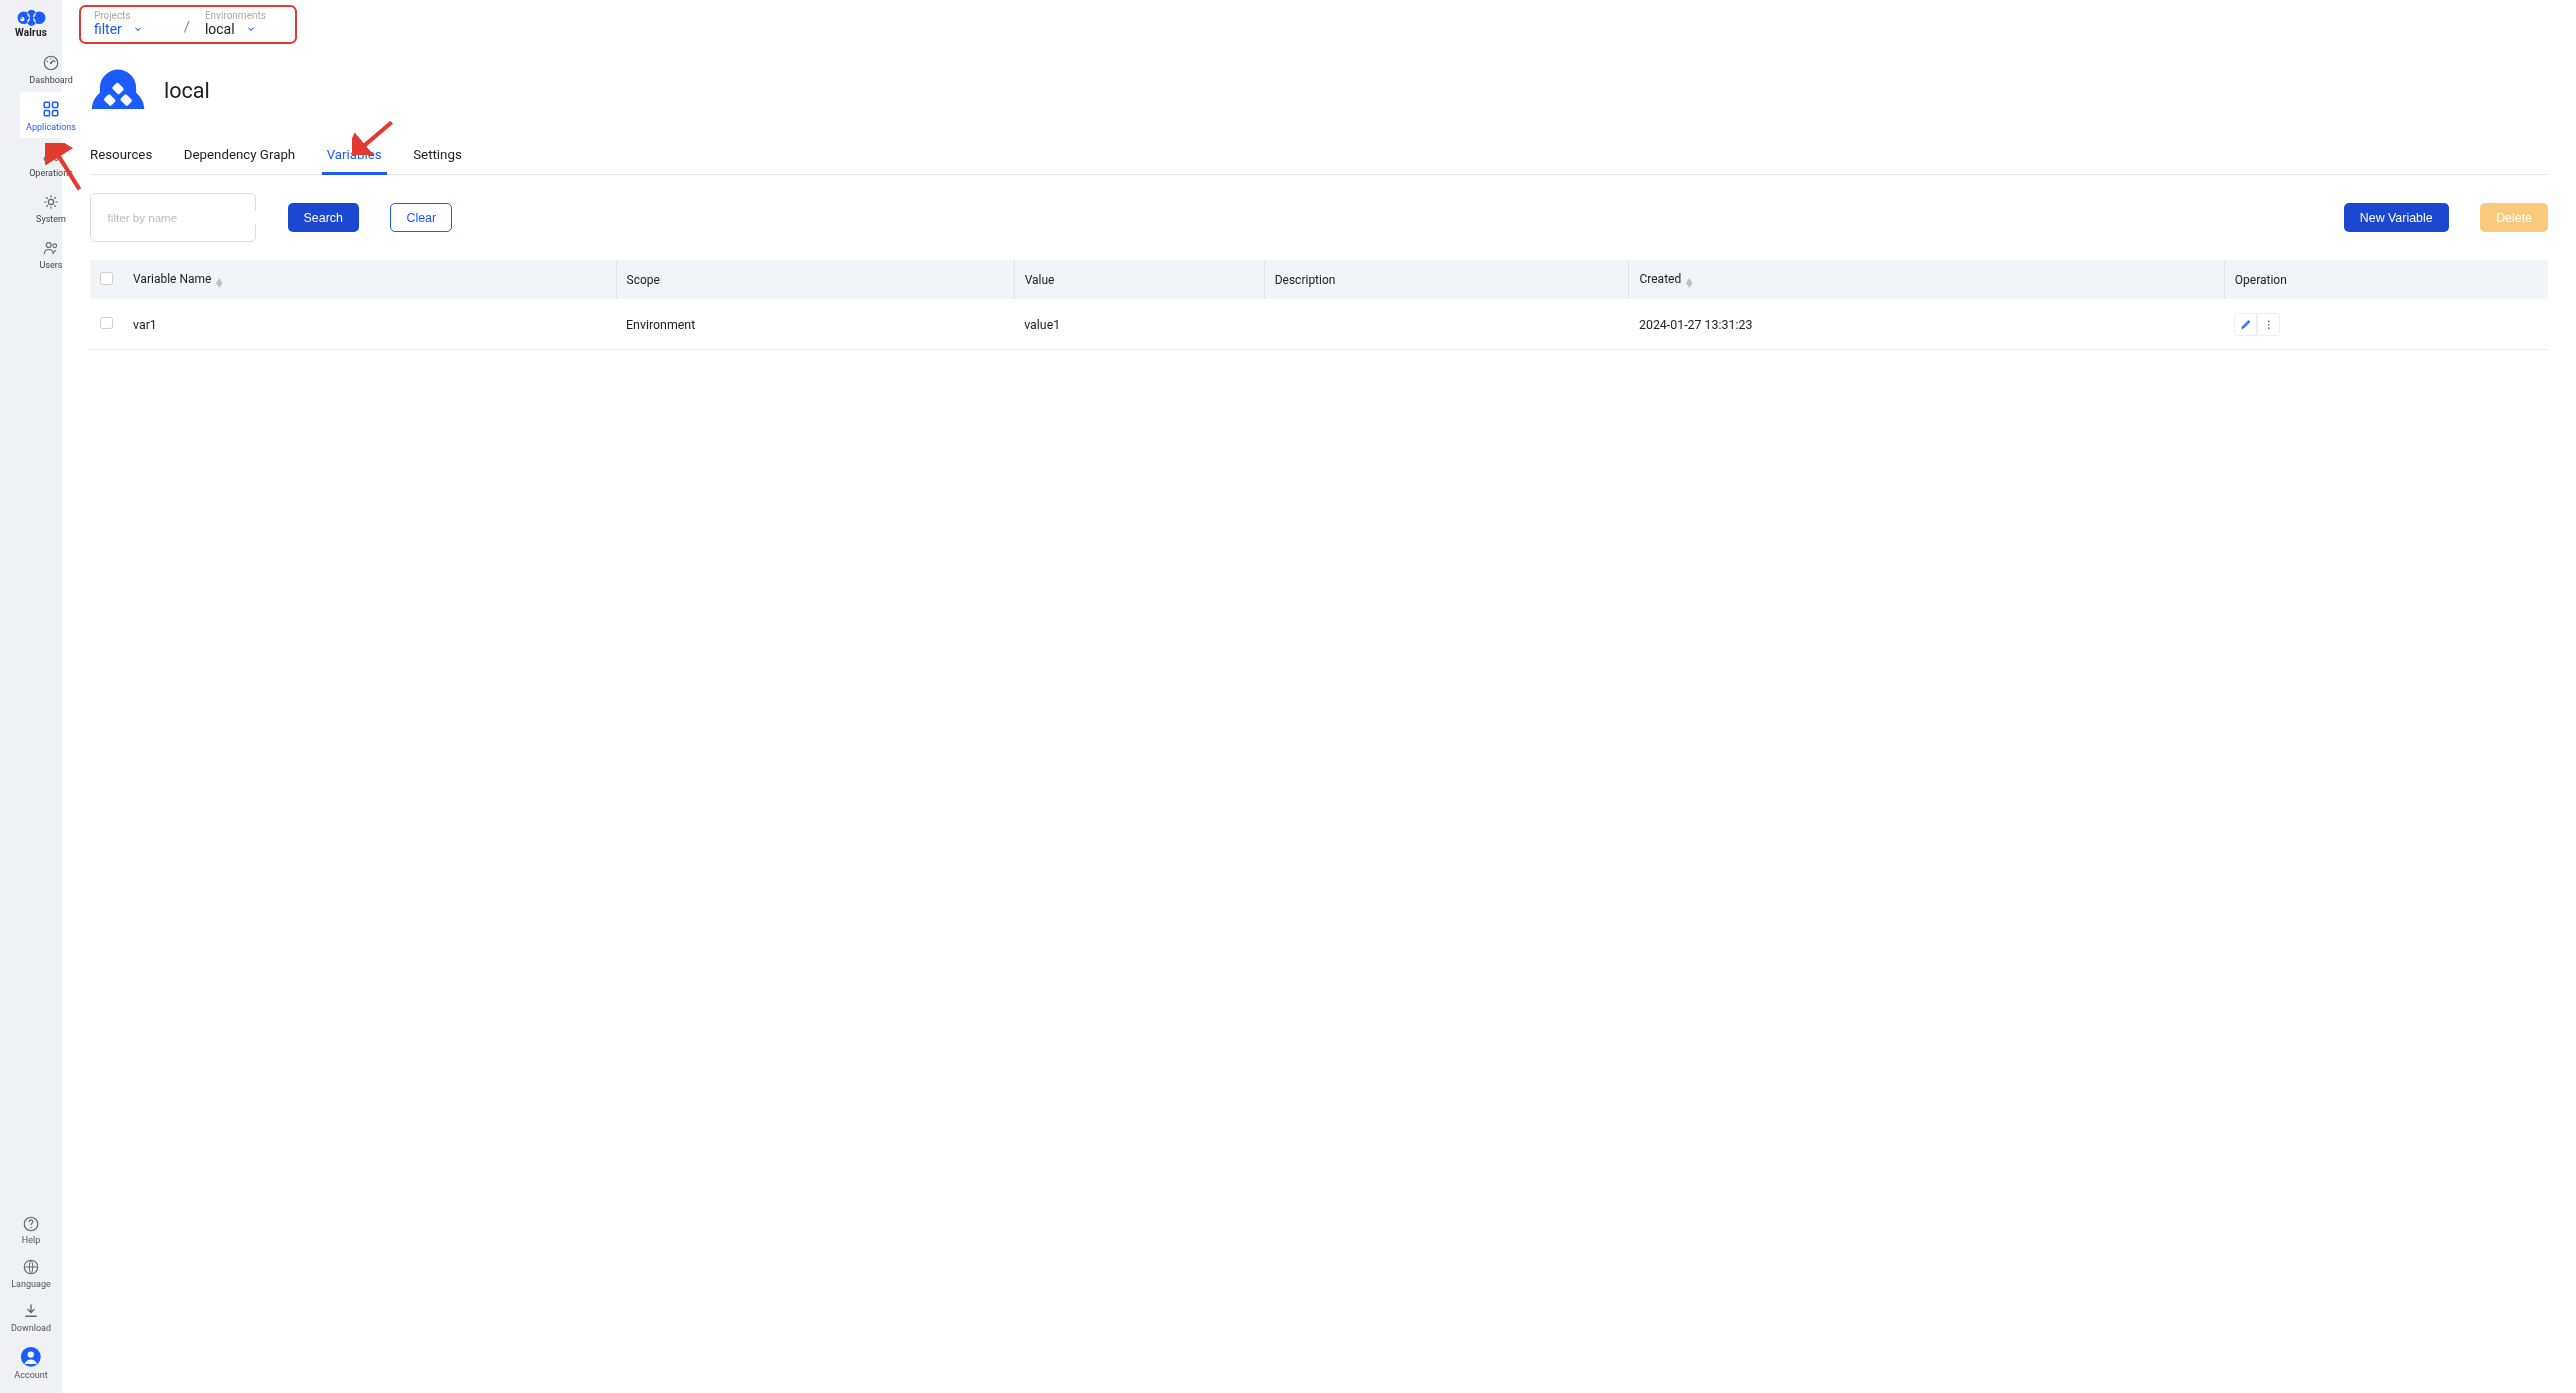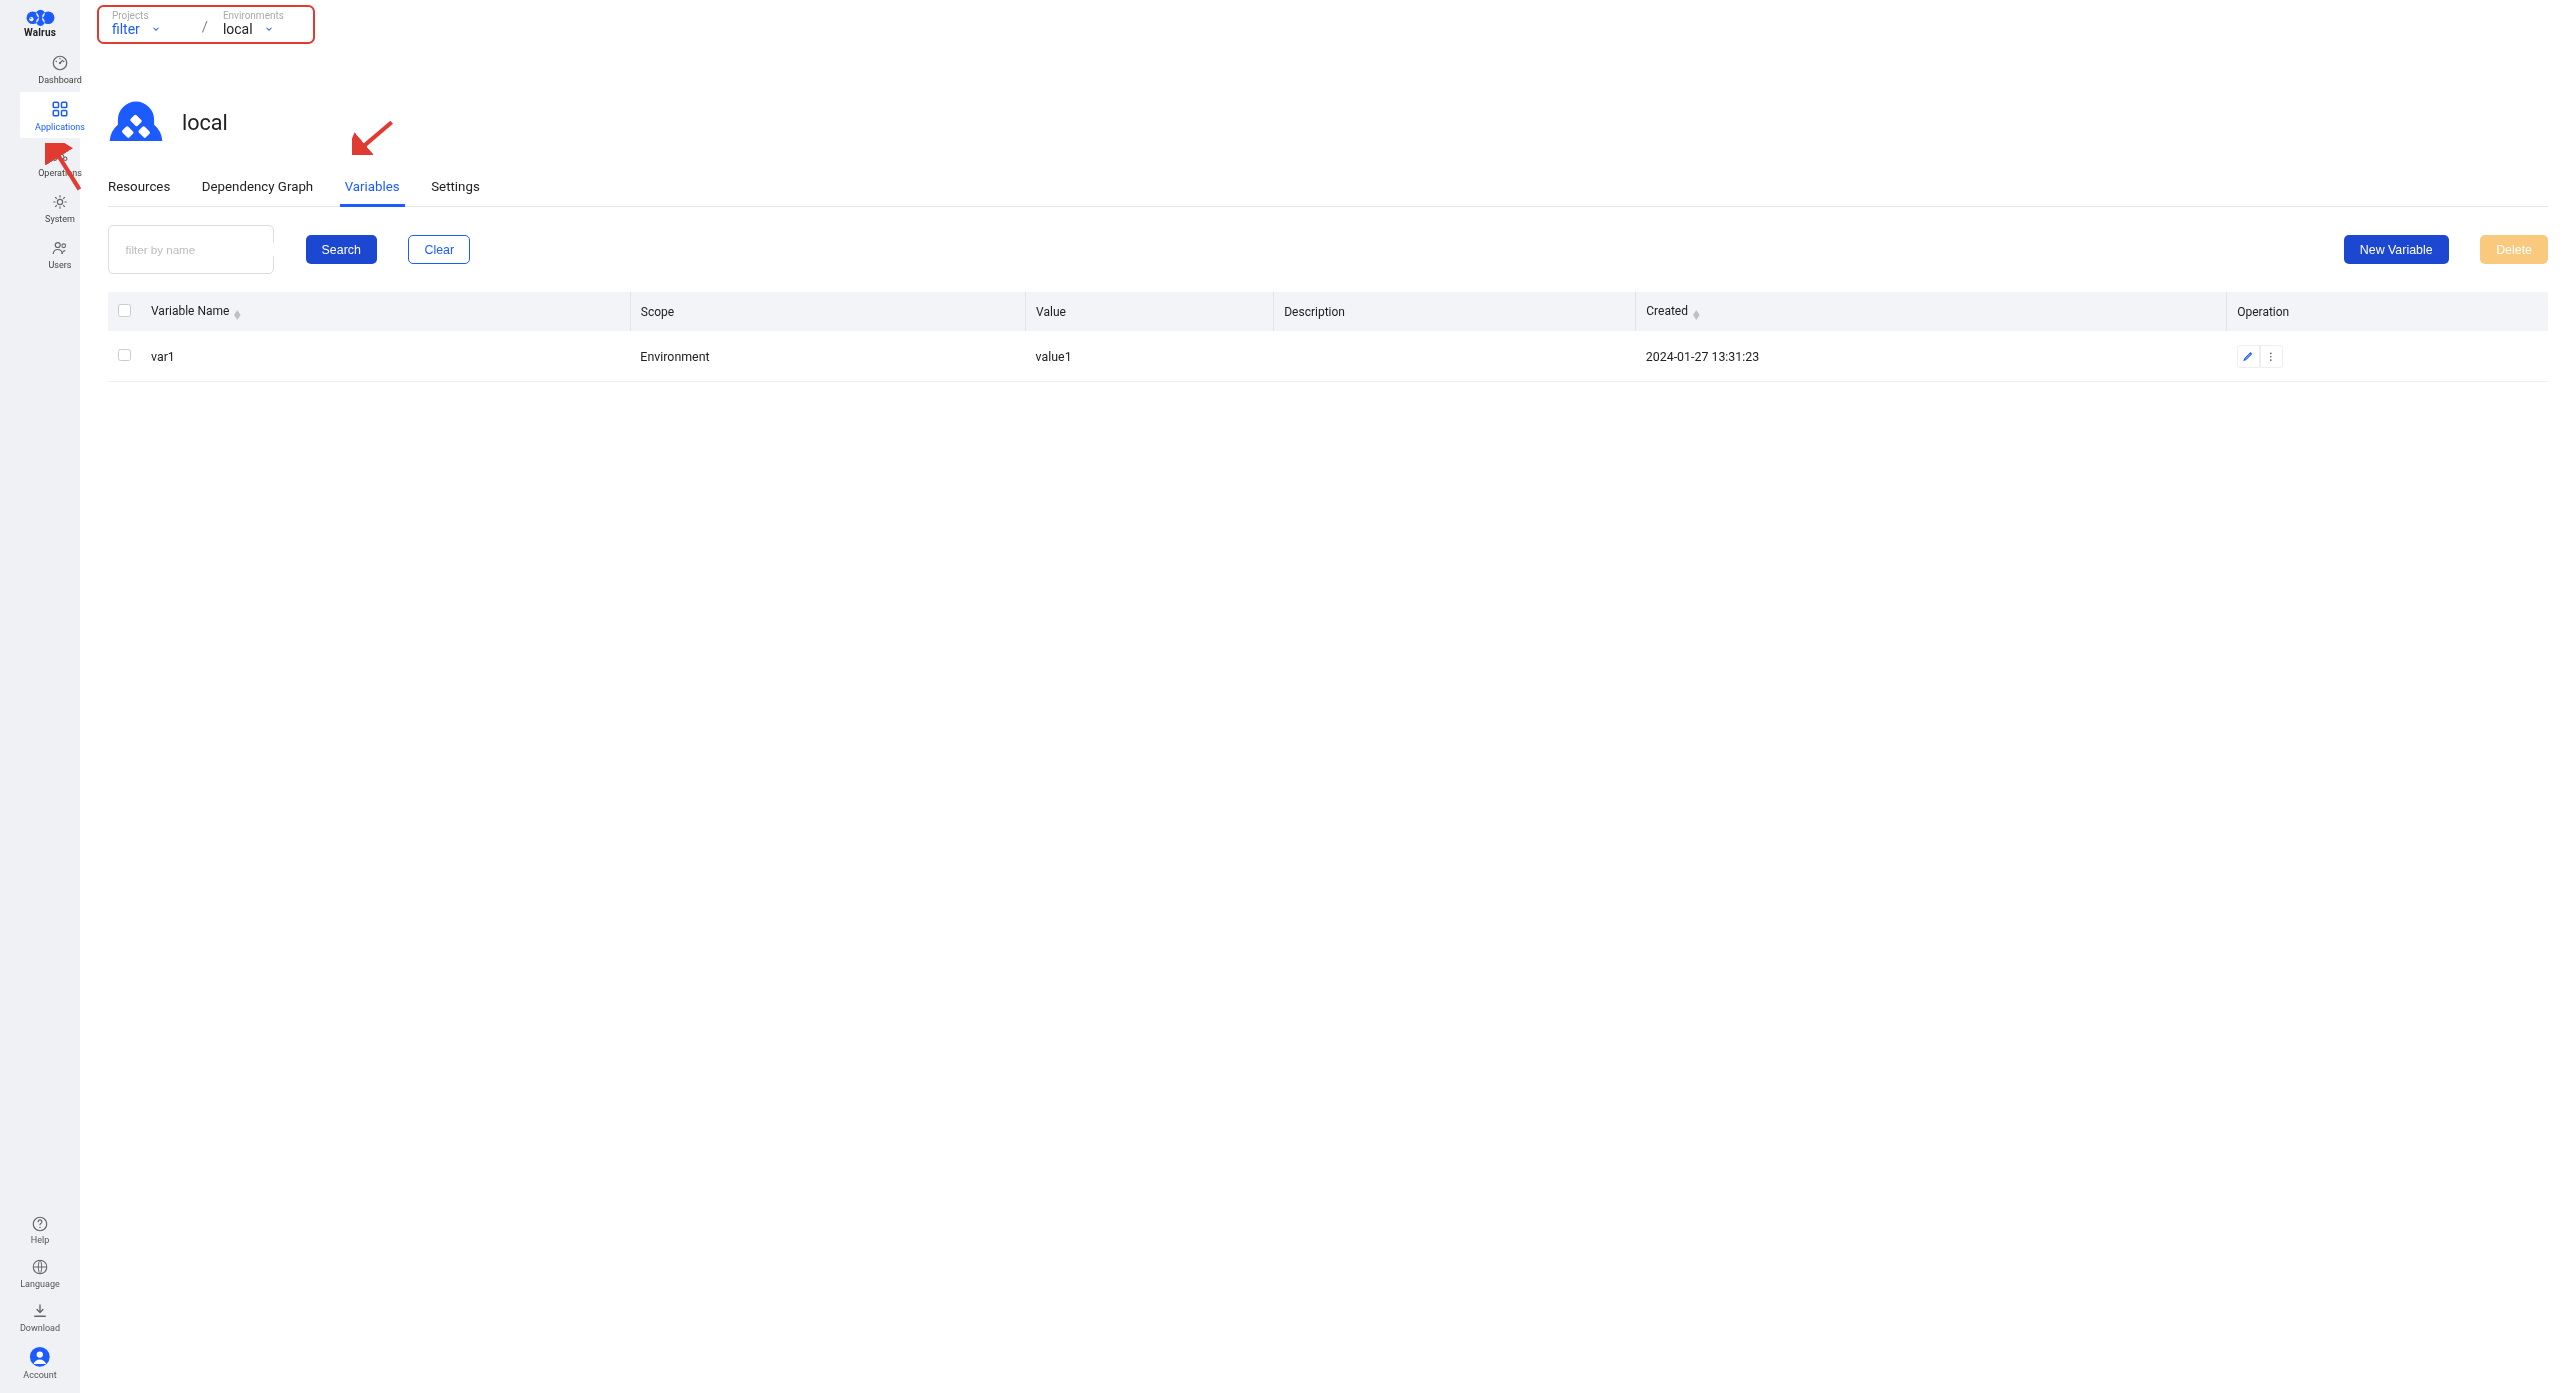--- a/index.html
+++ b/index.html
@@ -1,30 +1,30 @@
 <!DOCTYPE html>
 <html style="font-size:13.3px"><head>
   <meta charset="utf-8">
   <style>
     * { box-sizing: border-box; margin: 0; padding: 0; }
     body { font-family: -apple-system, BlinkMacSystemFont, "Segoe UI", Roboto, Arial, sans-serif; background: #fff; color: #222; }
     .layout { display: flex; height: 100vh; }
-    .sidebar { width: 80px; background: #f0f1f4; display: flex; flex-direction: column; align-items: center; padding: 6.6px 0; }
+    .sidebar { width: 62px; background: #f0f1f4; display: flex; flex-direction: column; align-items: center; padding: 6.6px 0; }
     .logo-wrap { display:flex; flex-direction:column; align-items:center; margin-bottom: 8.3px; }
     .logo-svg { width: 35px; height: 21.6px; }
     .logo-text { font-size: 10px; font-weight: 700; color: #222; margin-top: -1.7px; letter-spacing: 0.2px; }
     .nav-item { width: 100%; display:flex; flex-direction:column; align-items:center; padding: 8.3px 0 6.6px; cursor:pointer; color: #444; margin-left: 40px; }
     .nav-item.active { background: #fff; color: #1b5bff; }
     .nav-item .nav-label { font-size: 9px; margin-top: 3.3px; }
     .nav-spacer { flex: 1; }
     .footer-item { width:100%; display:flex; flex-direction:column; align-items:center; padding: 6.6px 0; color:#555; cursor:pointer;}
     .footer-item .nav-label { font-size: 9px; margin-top: 2.5px; }
     .footer-item.account svg { fill:#1b5bff; }
     
-    .main { flex:1; display:flex; flex-direction:column;gap:32px; }
+    .main { flex:1; display:flex; flex-direction:column; }
     .topbar { padding: 5px 16.6px 0; display:flex; align-items:flex-start; }
     .breadcrumb-box { border: 2.5px solid #e03a31; border-radius: 6.6px; padding: 3.3px 15px 5px 13.3px; display:flex; align-items:flex-end; gap: 11.6px;}
     .crumb { display:flex; flex-direction:column; min-width: 75px; }
     .crumb-label { font-size: 10px; color: #aaa; }
     .crumb-value-row { display:flex; align-items:center; gap:11.6px; }
     .crumb-value { font-size: 14px; color:#1b5bff; }
     .crumb-value.dark { color:#222; }
     .chevron { color:#1b5bff; }
     .slash { color:#888; font-size:15px; margin: 0 3.3px 1.7px; align-self:flex-end; }
     .content { padding: 21.6px 28px 0; flex:1; }

